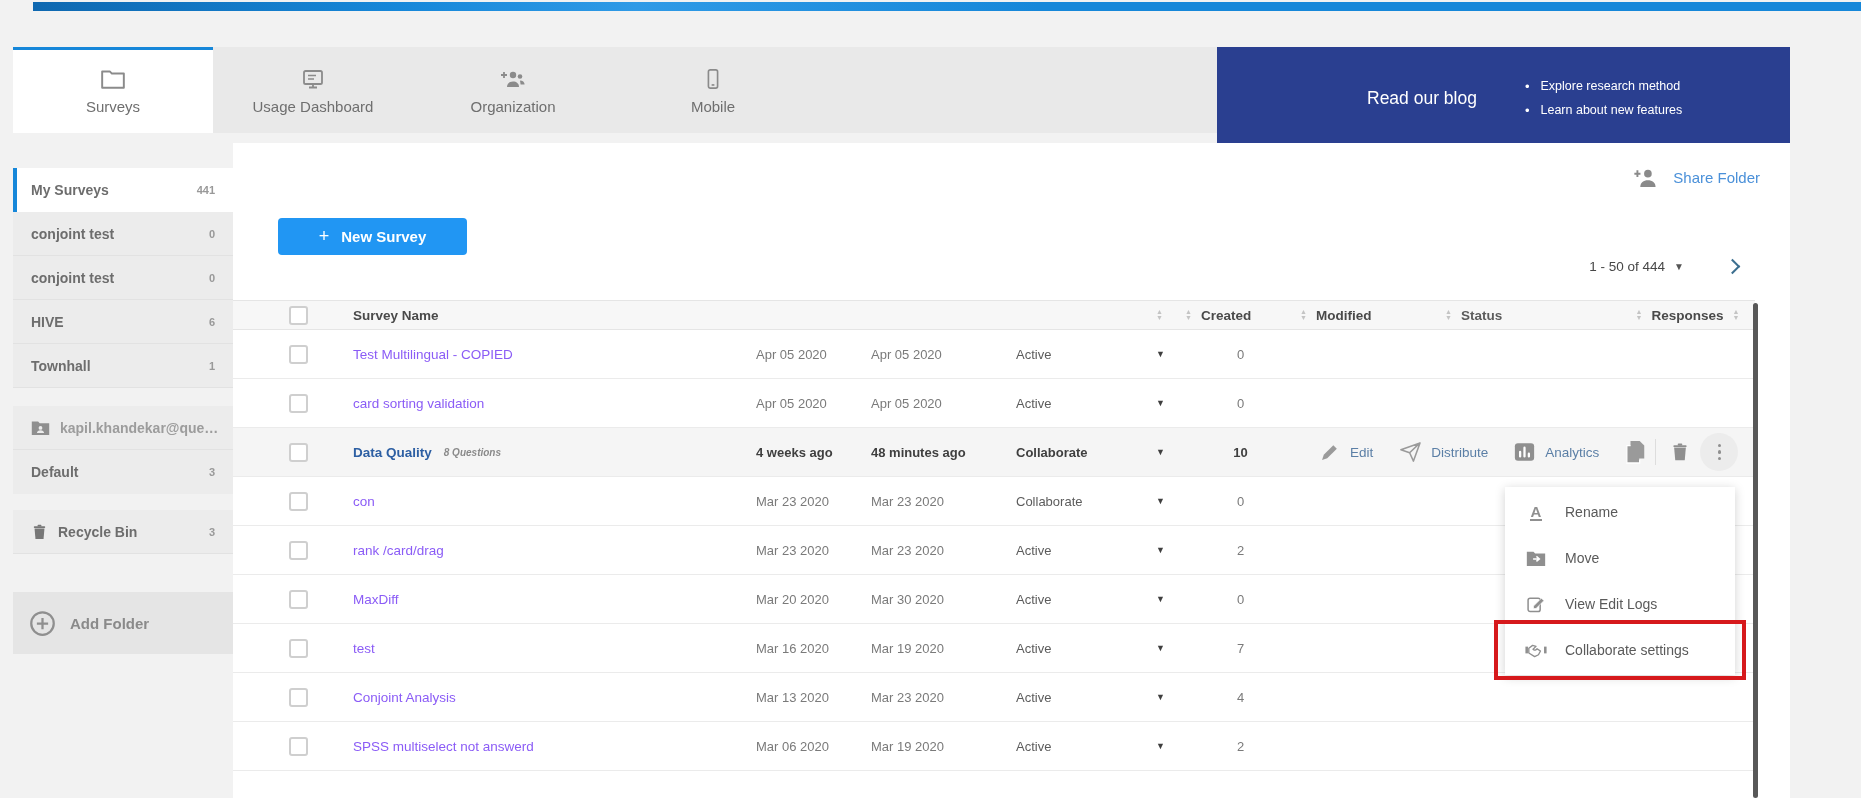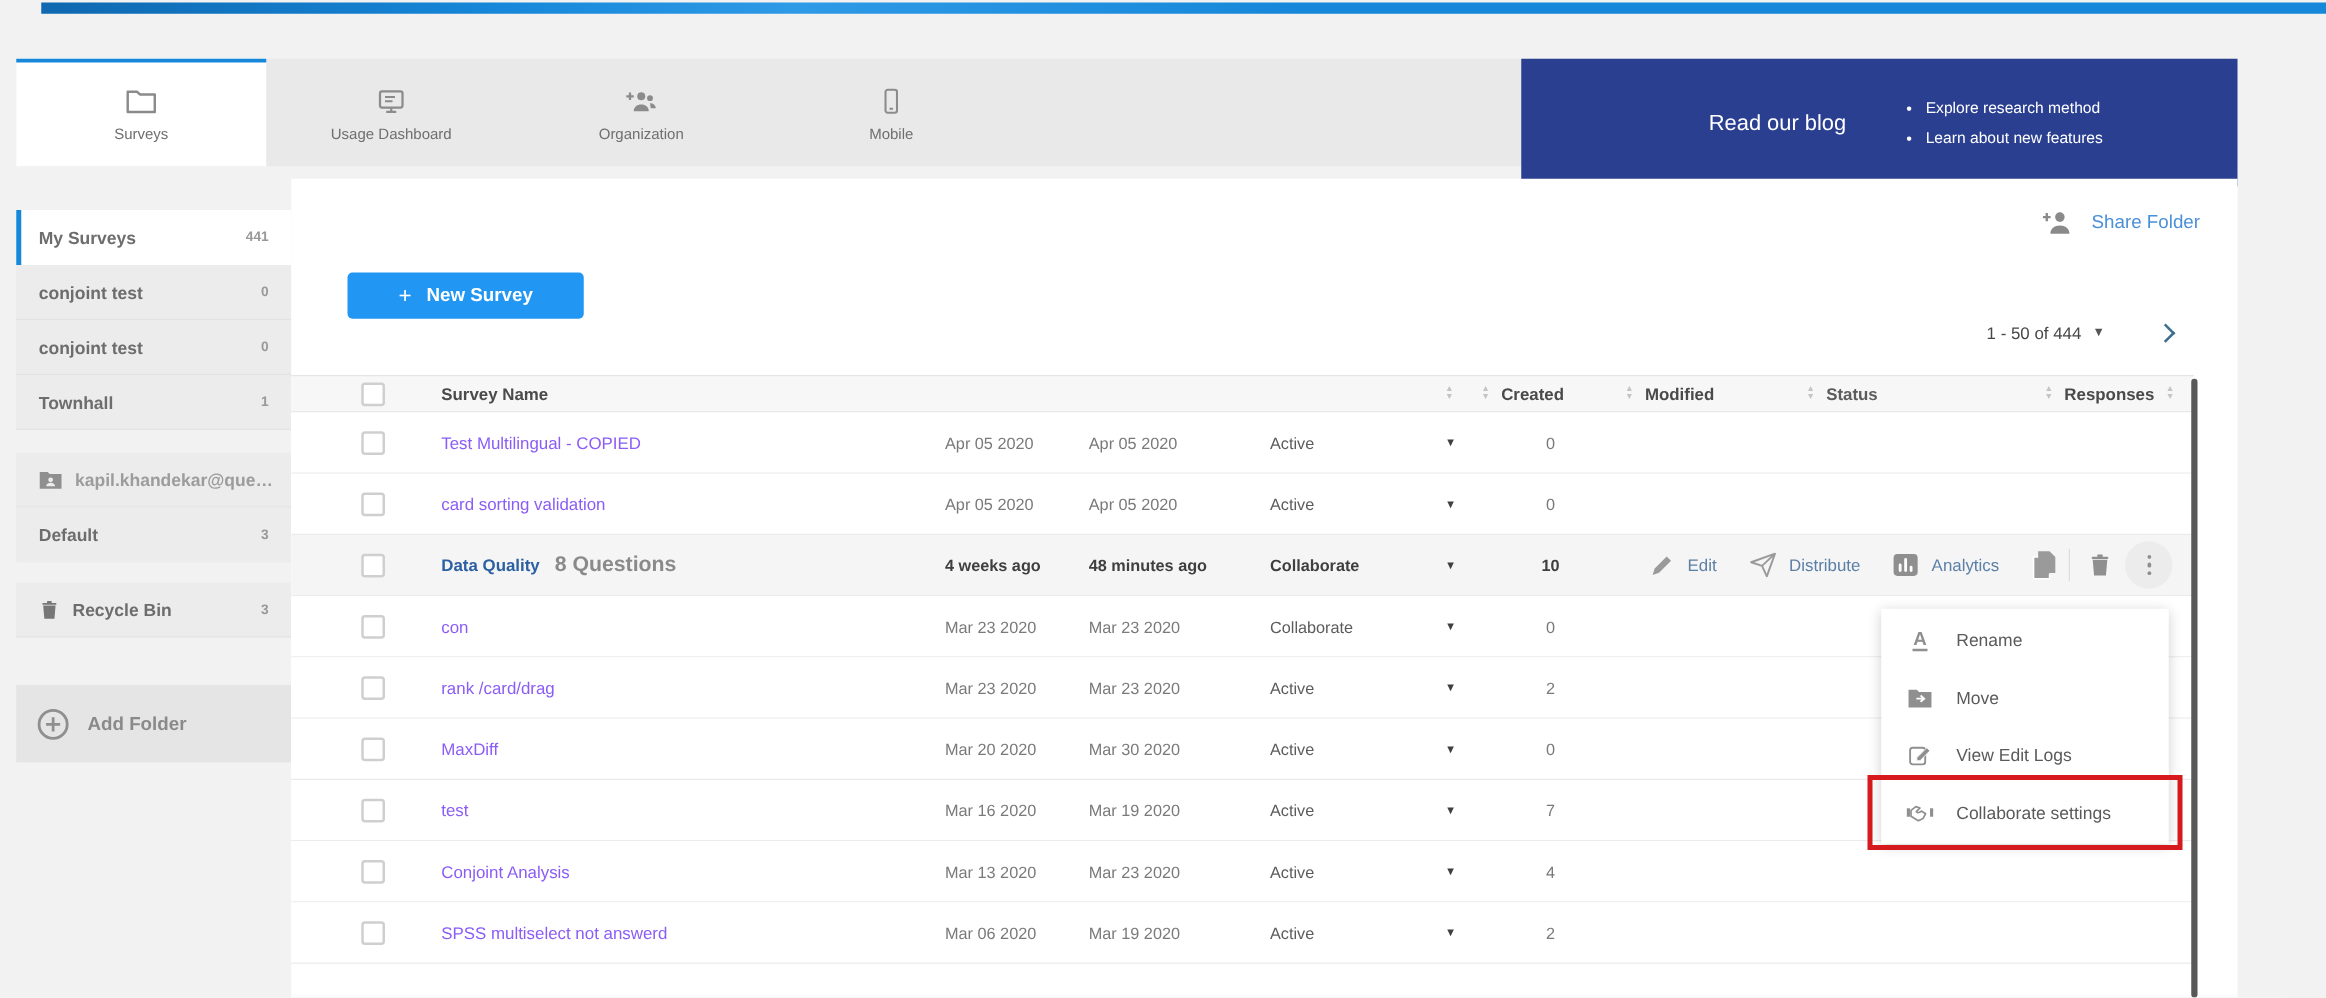--- a/index.html
+++ b/index.html
@@ -6,21 +6,21 @@
   html,body { width:1861px; height:798px; overflow:hidden; background:#f2f2f2;
     font-family:"Liberation Sans", sans-serif; position:relative; }
 
   
   .top-strip{position:absolute;left:33px;top:2px;right:0;height:9px;
     background:linear-gradient(90deg,#0f68b0 0%,#1687d9 20%,#2f9ae6 33%,#1687d9 55%,#1687d9 100%);}
 
   
   .tabbar{position:absolute;left:13px;top:47px;width:1777px;height:86px;background:#e9e9e9;display:flex;}
   .tab{flex:0 0 200px;display:flex;flex-direction:column;align-items:center;justify-content:center;gap:8px;
-    color:#6f6f6f;font-size:12px;border-top:3px solid transparent;cursor:pointer;}
+    color:#6f6f6f;font-size:15px;border-top:3px solid transparent;cursor:pointer;}
   .tab.active{background:#fff;border-top:3px solid #1687d9;}
   .tab svg{display:block;}
 
   .banner{position:absolute;right:0;top:0;height:102px;width:573px;background:#2a3f90;color:#fff;
     display:flex;align-items:center;}
   .banner-title{font-size:17.5px;margin-left:150px;white-space:nowrap;cursor:pointer;}
   .banner-bullets{margin-left:48px;display:flex;flex-direction:column;gap:9px;}
   .bullet{display:flex;gap:11px;font-size:12.5px;align-items:center;white-space:nowrap;}
   .bullet .dot{font-size:13px;}
 
@@ -73,21 +73,21 @@
   .c-actions.visible{visibility:visible;align-items:center;}
   .thead .c-created,.thead .c-modified,.thead .c-status{padding-left:0;}
 
   .sort{display:inline-flex;flex-direction:column;align-items:center;margin-right:9px;cursor:pointer;}
   .sort i{font-style:normal;font-size:7px;color:#c4c4c4;line-height:6.5px;}
   .sort-right{margin-left:9px;margin-right:0;}
   .c-name .sort{margin-left:auto;margin-right:22px;}
 
   .survey-link{color:#8b5cf6;text-decoration:none;font-size:13.5px;cursor:pointer;white-space:nowrap;}
   .trow.hl .survey-link{color:#2d5fa3;font-weight:bold;}
-  .badge-q{font-size:17px;font-weight:bold;color:#8a8a8a;margin-left:12px;}
+  .badge-q{font-size:10px;font-weight:bold;color:#8a8a8a;margin-left:12px;font-style:italic;}
   .trow.hl .c-created,.trow.hl .c-modified,.trow.hl .c-status,.trow.hl .c-resp{font-weight:bold;color:#3f3f3f;}
   .status-caret{margin-left:auto;margin-right:8px;font-size:9px;color:#3f3f3f;cursor:pointer;}
 
   .action{display:flex;align-items:center;gap:10px;margin-right:26px;cursor:pointer;}
   .action-label{color:#5b7fa6;font-size:13.5px;}
   .icon-btn{cursor:pointer;display:flex;align-items:center;}
   .vdiv{width:1px;height:26px;background:#ddd;margin:0 14px 0 8px;}
   .dots-btn{width:38px;height:38px;border-radius:50%;background:#ececec;display:flex;flex-direction:column;
     align-items:center;justify-content:center;cursor:pointer;margin-left:10px;}
   .dots-btn b{width:3.5px;height:3.5px;border-radius:50%;background:#8f8f8f;display:block;margin:1.6px 0;}
@@ -169,20 +169,25 @@
       <span class="side-label">conjoint test</span>
       <span class="count">0</span>
     </div>
 
     <div class="side-item">
 
       <span class="side-label">conjoint test</span>
       <span class="count">0</span>
     </div>
 
+    <div class="side-item">
+
+      <span class="side-label">HIVE</span>
+      <span class="count">6</span>
+    </div>
 
     <div class="side-item divider-after">
 
       <span class="side-label">Townhall</span>
       <span class="count">1</span>
     </div>
 
     <div class="side-item muted">
       <svg class="side-ic" width="19" height="17" viewBox="0 0 24 21">
         <path d="M1 3h8l2 2h12v15H1z" fill="#8f8f8f"></path>

